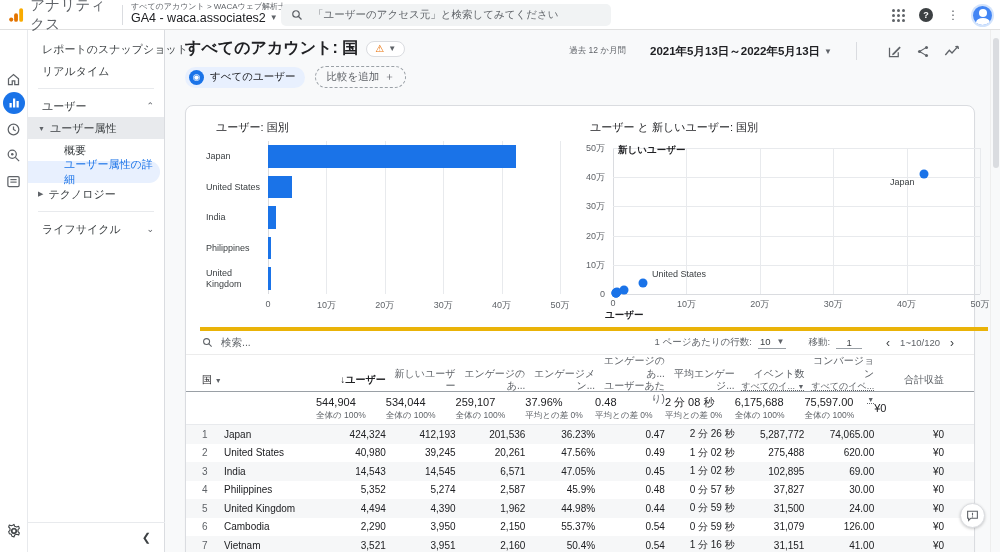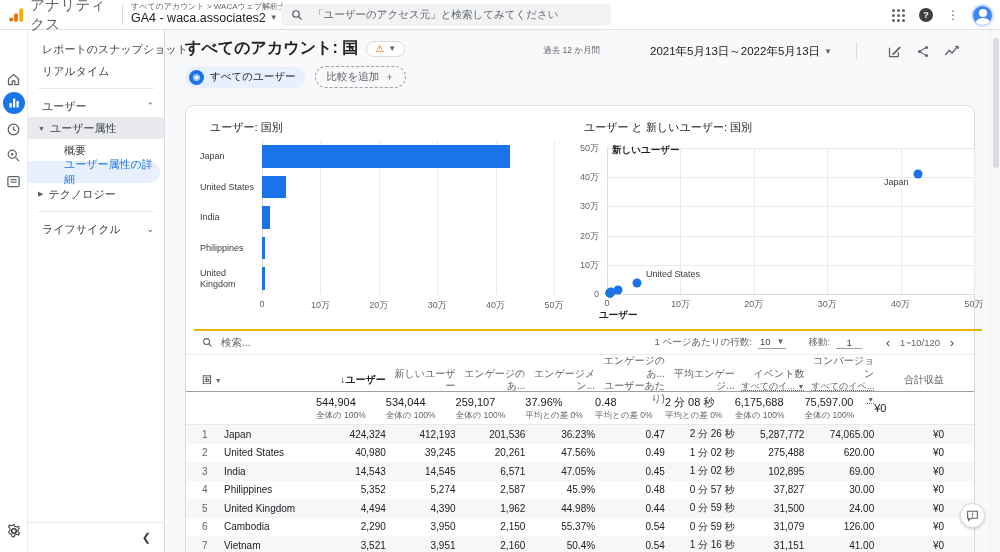--- a/index.html
+++ b/index.html
@@ -70,21 +70,21 @@
   .chip-all { display:flex; align-items:center; gap:6px; background:#e8f0fe; border-radius:12px;
               padding:3px 10px 3px 4px; font-size:10.5px; color:#202124; cursor:pointer; }
   .chip-ico { width:15px; height:15px; border-radius:50%; background:#1a73e8; color:#fff; font-size:9px;
               display:flex; align-items:center; justify-content:center; }
   .chip-add { display:flex; align-items:center; gap:5px; border:1px dashed #9aa0a6; border-radius:12px;
               padding:3px 10px; font-size:10.5px; color:#5f6368; cursor:pointer; background:transparent; }
 
   
   .card { position:absolute; left:20px; top:75px; width:790px; height:460px; background:#fff;
           border:1px solid #dadce0; border-radius:8px 8px 0 0; box-shadow:0 1px 2px rgba(0,0,0,.04); }
-  .charts { position:absolute; left:8px; top:0; width:788px; height:225px; border-bottom:2px solid #eab308; }
+  .charts { position:absolute; left:14px; top:0; width:788px; height:225px; border-bottom:4px solid #eab308; }
   .chart-title { position:absolute; top:14px; font-size:11px; color:#202124; }
 
   
   .bar-cats { position:absolute; left:6px; top:35px; width:58px; height:153px; }
   .bar-cat { position:absolute; width:58px; display:flex; align-items:center; justify-content:flex-start;
              font-size:9px; color:#3c4043; line-height:1.15; }
   .bar-plot { position:absolute; left:68px; top:35px; width:292px; height:153px; }
   .vgrid { position:absolute; top:0; bottom:0; width:1px; background:#e8eaed; }
   .bar-row { position:absolute; left:0; width:100%; }
   .bar { position:absolute; left:0; top:4px; bottom:4px; background:#1a73e8; }
@@ -269,21 +269,21 @@
       <h1 class="page-title">すべてのアカウント: 国</h1>
       <div class="warn-pill">
         <span class="warn-tri">⚠</span>
         <span class="caret">▼</span>
       </div>
     </div>
 
     <div class="head-right">
       <span class="date-preset">過去 12 か月間</span>
       <span class="date-range">
-        <b style="font-weight:normal;margin-left:26px;">2021年5月13日～2022年5月13日</b>
+        <b style="font-weight:bold;">2021年5月13日～2022年5月13日</b>
         <span class="caret">▼</span>
       </span>
       <span class="hr-sep"></span>
       <div class="hr-icons">
         <button class="icon-btn">
           <svg width="15" height="15" viewBox="0 0 24 24">
             <path d="M4 6 V20 H18 V13" fill="none" stroke="#5f6368" stroke-width="2"></path>
             <path d="M9 15 L20 4 L22 6 L11 17 L8 18 Z" fill="#5f6368"></path>
           </svg>
         </button>

